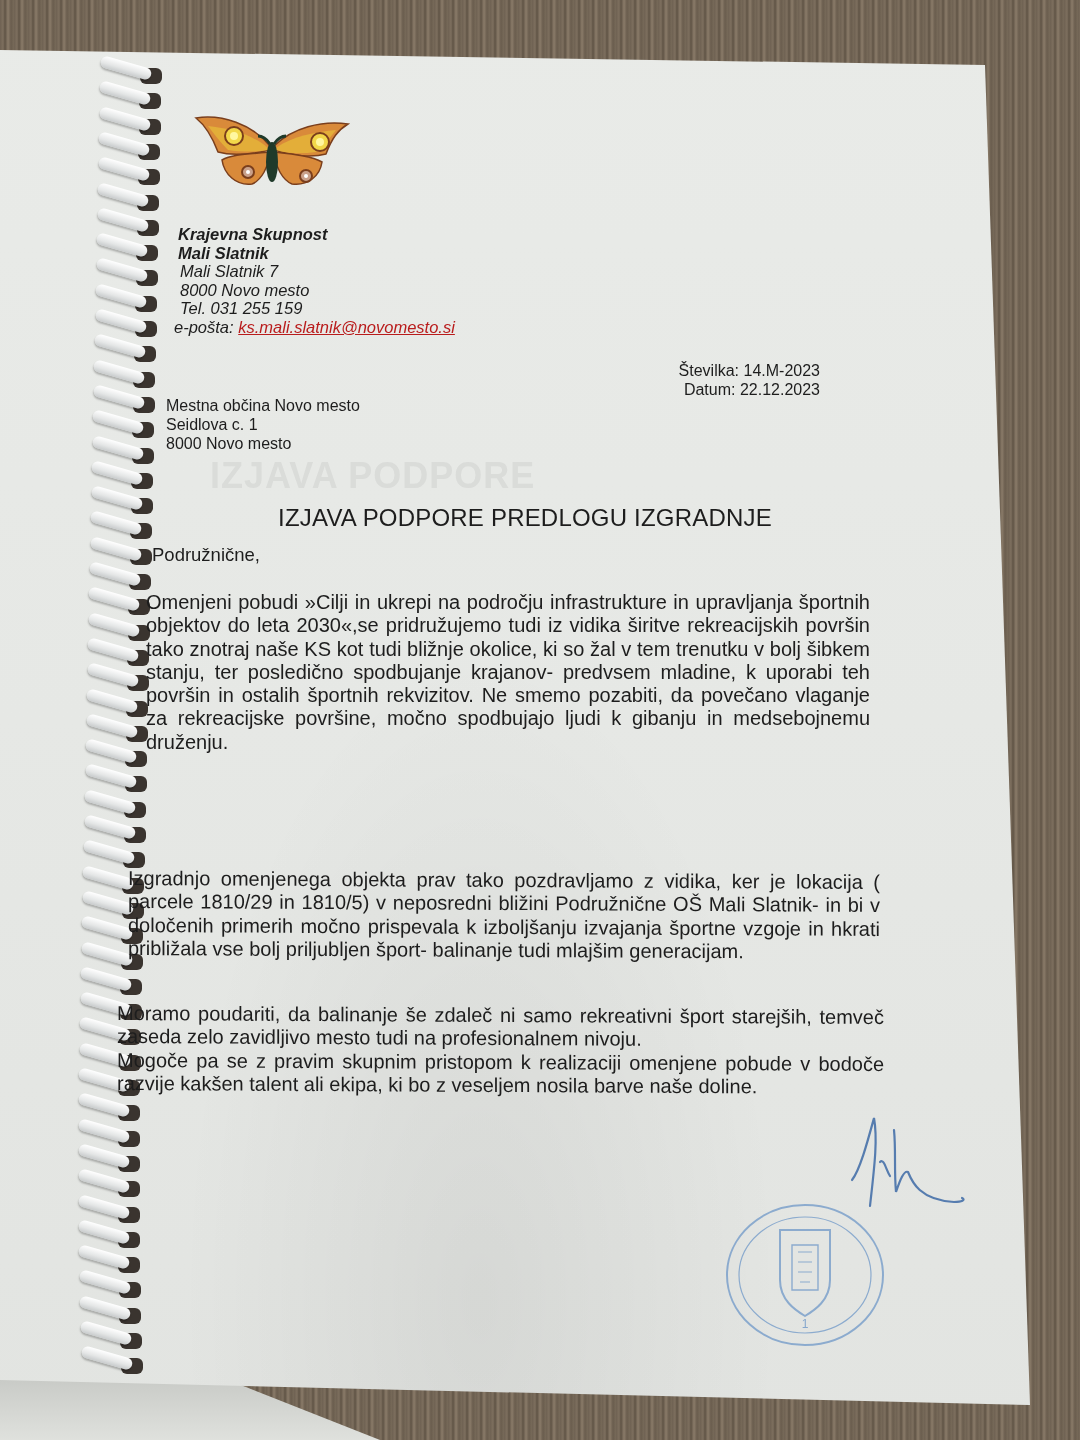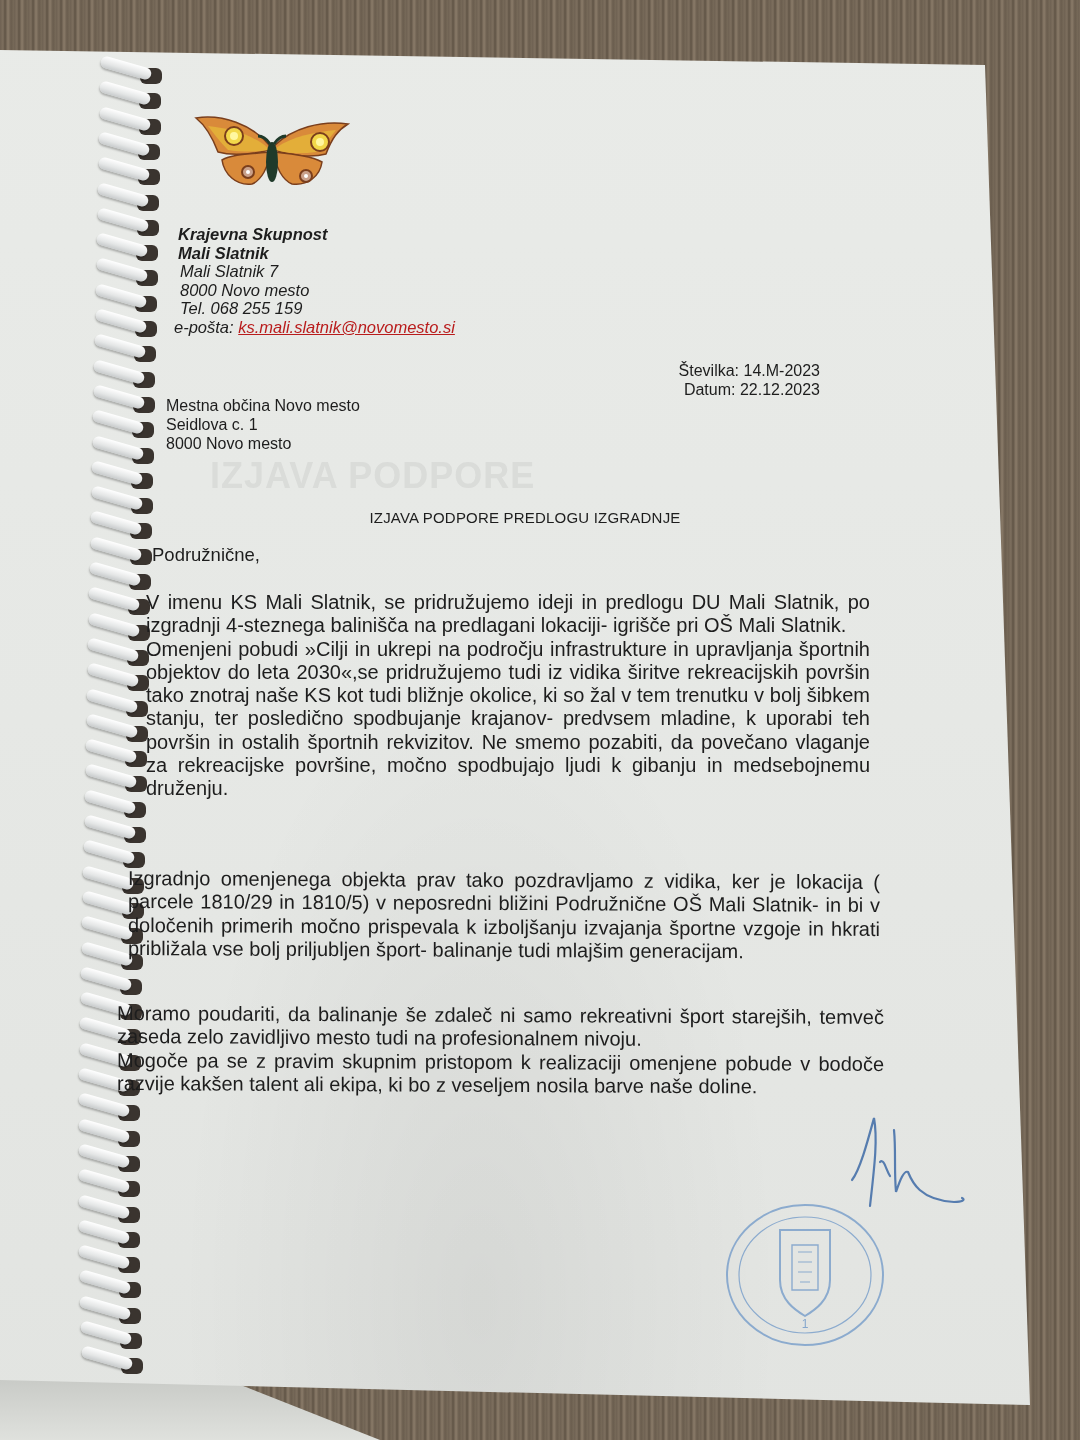--- a/index.html
+++ b/index.html
@@ -47,21 +47,21 @@
 
   .sender { position: absolute; left: 178px; top: 225px; font-size: 16.5px; font-style: italic; line-height: 18.6px; }
   .sender .b { font-weight: bold; }
   .sender a { color: #b91c1c; text-decoration: underline; }
   .sender .i1 { padding-left: 2px; }
   .sender .i2 { padding-left: 0px; margin-left: -4px; }
 
   .meta { position: absolute; right: 260px; top: 362px; text-align: right; font-size: 16px; line-height: 18.5px; }
   .recipient { position: absolute; left: 166px; top: 396px; font-size: 16px; line-height: 19px; }
 
-  .title { position: absolute; left: 200px; top: 508px; width: 650px; text-align: center; font-size: 15px; line-height: 20px; letter-spacing: 0.2px; }
+  .title { position: absolute; left: 200px; top: 508px; width: 650px; text-align: center; font-size: 24px; line-height: 20px; letter-spacing: 0.2px; }
   .greeting { position: absolute; left: 152px; top: 544px; font-size: 18.5px; }
 
   .body { position: absolute; font-size: 20px; line-height: 23.3px; text-align: justify; transform-origin: left top; }
   .p1 { left: 146px; top: 591px; width: 724px; }
   .p2 { left: 128px; top: 867px; width: 752px; transform: skewY(0.3deg); }
   .p3 { left: 117px; top: 1002px; width: 767px; transform: skewY(0.3deg); }
   .body p { margin: 0; }
 
   .signature-block { position: absolute; left: 735px; top: 1170px; font-size: 17px; line-height: 24px; }
   .signature-block .l2 { padding-left: 5px; }
@@ -204,21 +204,21 @@
     <circle cx="114" cy="72" r="2" fill="#ffffff"></circle>
     <ellipse cx="80" cy="58" rx="6" ry="20" fill="#1f3a2a"></ellipse>
     <path d="M78 40 C74 34 70 32 66 32 M82 40 C86 34 90 32 94 32" stroke="#1f3a2a" stroke-width="3" fill="none"></path>
   </svg>
 
   <div class="sender">
     <div class="b">Krajevna Skupnost</div>
     <div class="b">Mali Slatnik</div>
     <div class="i1">Mali Slatnik 7</div>
     <div class="i1">8000 Novo mesto</div>
-    <div class="i1">Tel. 068 255 159</div>
+    <div class="i1">Tel. 031 255 159</div>
     <div class="i2">
       <span>e-pošta:</span>
       <a>ks.mali.slatnik@novomesto.si</a>
     </div>
   </div>
 
   <div class="meta">
     <div>Številka: 14.M-2023</div>
     <div>Datum: 22.12.2023</div>
   </div>
@@ -229,21 +229,20 @@
     <div>8000 Novo mesto</div>
   </div>
 
   <div class="title">
     <div>IZJAVA PODPORE PREDLOGU IZGRADNJE</div>
   </div>
 
   <div class="greeting">Podružnične,</div>
 
   <div class="body p1">
-    <p>V imenu KS Mali Slatnik, se pridružujemo ideji in predlogu DU Mali Slatnik, po izgradnji 4-steznega balinišča na predlagani lokaciji- igrišče pri OŠ Mali Slatnik.</p>
     <p>Omenjeni pobudi »Cilji in ukrepi na področju infrastrukture in upravljanja športnih objektov  do leta 2030«,se pridružujemo tudi iz vidika širitve rekreacijskih površin tako  znotraj naše KS kot tudi bližnje okolice, ki so žal v tem trenutku v bolj šibkem stanju, ter posledično spodbujanje krajanov- predvsem mladine,  k uporabi teh površin in ostalih  športnih rekvizitov. Ne smemo pozabiti, da povečano vlaganje  za rekreacijske površine, močno spodbujajo  ljudi k gibanju in medsebojnemu druženju.</p>
   </div>
 
   <div class="body p2">
     <p>Izgradnjo omenjenega objekta prav tako pozdravljamo z vidika, ker je lokacija ( parcele 1810/29 in 1810/5) v neposredni bližini Podružnične OŠ Mali Slatnik- in bi v določenih primerih  močno prispevala k izboljšanju izvajanja športne vzgoje in hkrati približala vse bolj priljubljen šport- balinanje tudi mlajšim generacijam.</p>
   </div>
 
   <div class="body p3">
     <p>Moramo poudariti, da balinanje še zdaleč ni samo rekreativni šport starejših, temveč zaseda zelo zavidljivo mesto tudi na profesionalnem nivoju.</p>
     <p>Mogoče pa  se z pravim skupnim pristopom k realizaciji omenjene pobude v bodoče razvije kakšen talent ali  ekipa, ki bo z veseljem nosila barve naše doline.</p>

